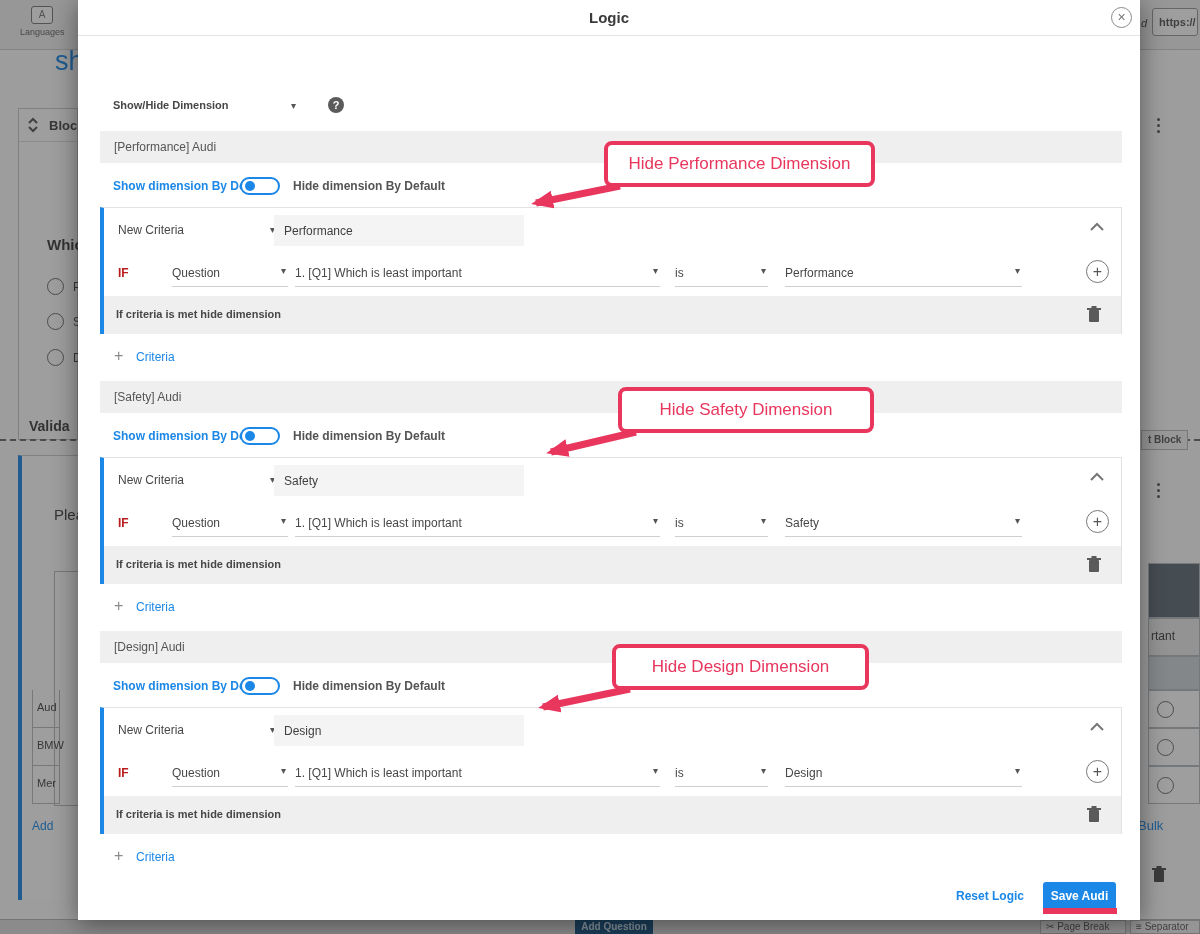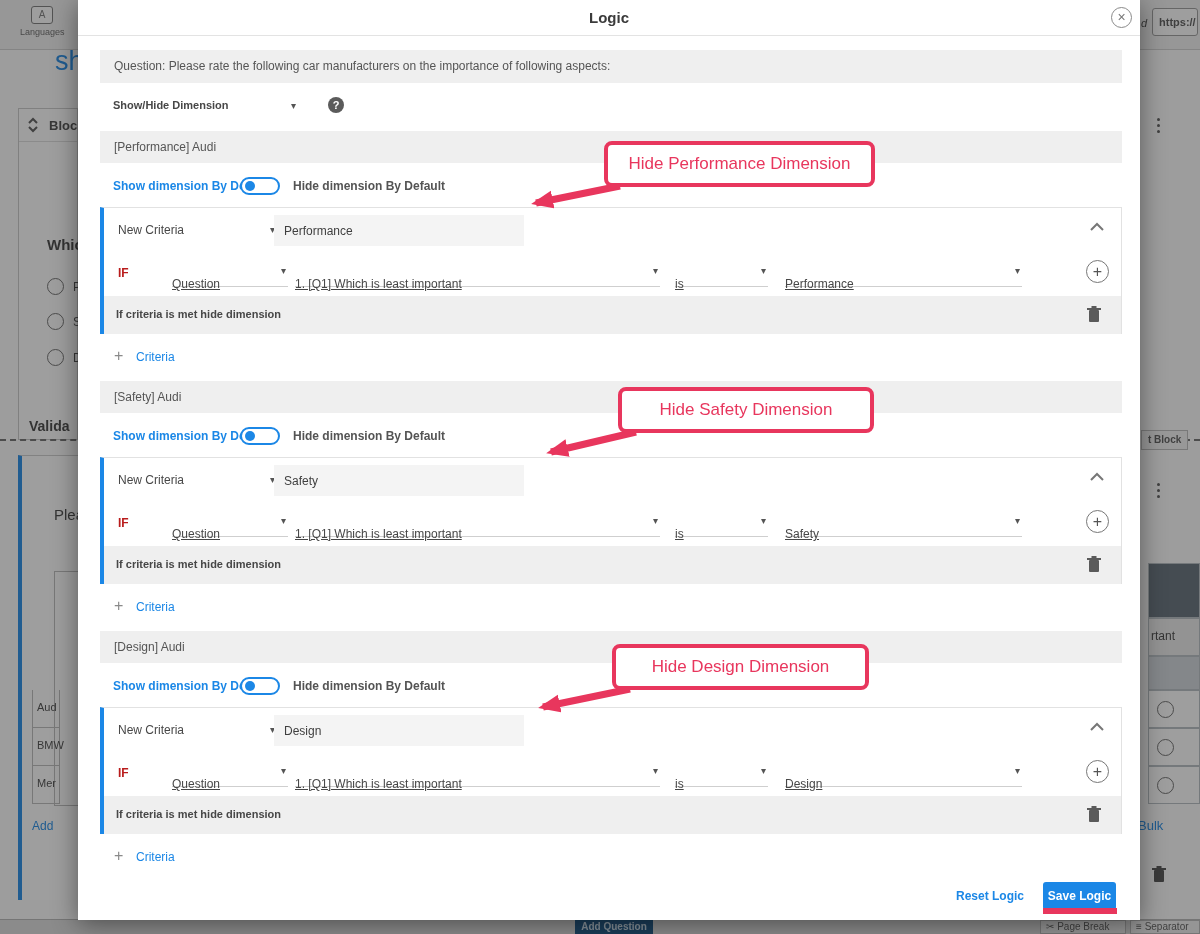--- a/index.html
+++ b/index.html
@@ -67,21 +67,21 @@
   .tg-knob { position:absolute; left:3px; top:2px; width:10px; height:10px; border-radius:50%; background:#1B87E6; }
   .tg-right { position:absolute; left:193px; top:2px; font-size:12px; font-weight:bold; color:#545454; white-space:nowrap; }
 
   .card { position:absolute; left:0; top:76px; width:100%; height:127px; background:#fff; border:1px solid #e2e2e2; border-left:4px solid #1B87E6; }
   .nc-label { position:absolute; left:14px; top:15px; font-size:12px; color:#474747; }
   .nc-caret { position:absolute; left:166px; top:16px; }
   .nc-input { position:absolute; left:170px; top:7px; width:250px; height:31px; background:#f4f4f4; border:none; font-size:12px; color:#3f3f3f; padding-left:10px; font-family:"Liberation Sans", sans-serif; }
   .chev-up { position:absolute; left:986px; top:14px; }
   .if-label { position:absolute; left:14px; top:58px; font-size:12px; font-weight:bold; color:#b91c1c; }
   .dd { position:absolute; top:52px; border-bottom:1px solid #cfcfcf; height:27px; font-size:12px; color:#474747; }
-  .dd .dd-val { position:absolute; left:0; top:17px; white-space:nowrap;text-decoration:underline; }
+  .dd .dd-val { position:absolute; left:0; top:6px; white-space:nowrap; }
   .dd .dd-caret { position:absolute; right:2px; top:5px; }
   .dd-question { left:68px; width:116px; }
   .dd-qtext { left:191px; width:365px; }
   .dd-is { left:571px; width:93px; }
   .dd-value { left:681px; width:237px; }
   .plus-circ { position:absolute; left:982px; top:52px; width:23px; height:23px; border:1.5px solid #777; border-radius:50%; color:#555; font-size:16px; text-align:center; line-height:21px; }
   .met-bar { position:absolute; left:0; top:88px; width:calc(100% + 4px); margin-left:-4px; height:38px; background:#efefef; border-left:4px solid #1B87E6; }
   .met-text { position:absolute; left:12px; top:12px; font-size:11px; font-weight:bold; color:#474747; }
   .met-trash { position:absolute; right:20px; top:10px; cursor:pointer; }
   .add-crit { position:absolute; left:14px; top:216px; height:20px; }
@@ -190,21 +190,20 @@
   </div>
 
   <div class="dim"></div>
 
   <div class="modal">
     <div class="m-head">
       <div class="m-title">Logic</div>
       <div class="m-close">×</div>
     </div>
 
-    <div class="qbar">Question: Please rate the following car manufacturers on the importance of following aspects:</div>
 
     <div class="type-row">
       <span class="type-label">Show/Hide Dimension</span>
       <span class="caret type-caret">▾</span>
       <span class="help">?</span>
     </div>
 
     <div class="section" style="top:131px;">
       <div class="sec-header">[Performance] Audi</div>
       <div class="toggle-row">
@@ -347,21 +346,21 @@
         </div>
       </div>
       <div class="add-crit">
         <span class="add-plus">+</span>
         <span class="add-lbl">Criteria</span>
       </div>
     </div>
 
     <div class="m-footer">
       <span class="reset-lnk">Reset Logic</span>
-      <button class="save-btn">Save Logic</button>
+      <button class="save-btn">Save Audi</button>
     </div>
   </div>
 
   <svg class="arrows" width="1200" height="934" viewBox="0 0 1200 934">
     <defs>
       <marker id="ah" markerUnits="userSpaceOnUse" markerWidth="24" markerHeight="20" refX="17" refY="9" orient="auto">
         <path d="M0,0 L22,9 L0,18 Z" fill="#E8365D"></path>
       </marker>
     </defs>
     <line x1="620" y1="186" x2="536" y2="203" stroke="#E8365D" stroke-width="7" marker-end="url(#ah)"></line>

